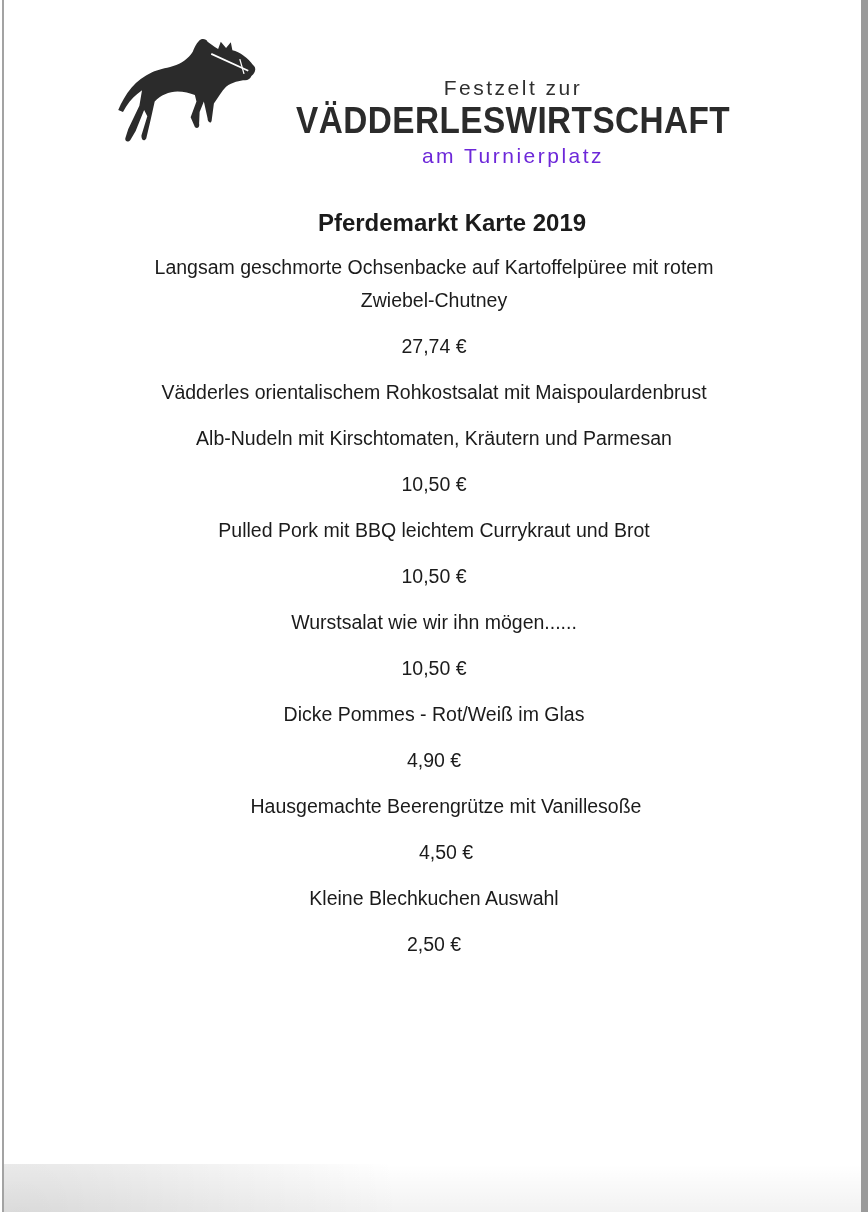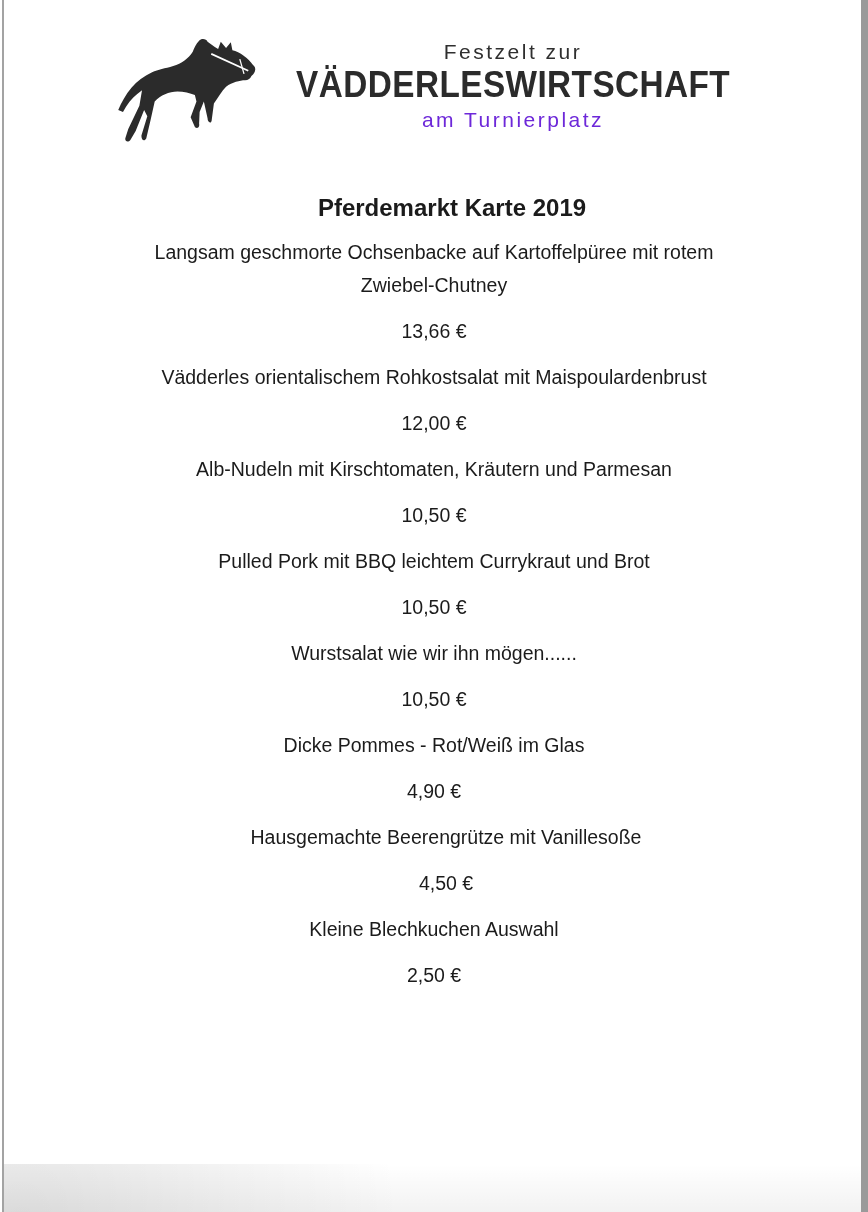--- a/index.html
+++ b/index.html
@@ -42,21 +42,21 @@
 
   
   .header {
     display: flex;
     justify-content: center;
     align-items: flex-start;
     padding-top: 36px;
     gap: 10px;
   }
   .horse-wrap { flex: 0 0 auto; margin-top: 2px; }
-  .logo-text { text-align: center; padding-top: 4px; }
+  .logo-text { text-align: center; padding-top: 4px; margin-top: 36px; }
   .logo-top {
     font-size: 21px;
     line-height: 24px;
     letter-spacing: 2.5px;
     color: #2f2f2f;
   }
   .logo-main {
     font-size: 37px;
     line-height: 42px;
     font-weight: 600;
@@ -148,25 +148,24 @@
       <div class="logo-bottom">am Turnierplatz</div>
     </div>
   </div>
 
   <h1 class="doc-title">Pferdemarkt Karte 2019</h1>
 
   <div class="menu">
       <div class="item">
         <p class="item-name">Langsam geschmorte Ochsenbacke auf Kartoffelpüree mit rotem
 Zwiebel-Chutney</p>
-        <p class="item-price">13,66 €</p>
+        <p class="item-price">27,74 €</p>
       </div>
       <div class="item">
         <p class="item-name">Vädderles orientalischem Rohkostsalat mit Maispoulardenbrust</p>
-        <p class="item-price">12,00 €</p>
       </div>
       <div class="item">
         <p class="item-name">Alb-Nudeln mit Kirschtomaten, Kräutern und Parmesan</p>
         <p class="item-price">10,50 €</p>
       </div>
       <div class="item">
         <p class="item-name">Pulled Pork mit BBQ leichtem Currykraut und Brot</p>
         <p class="item-price">10,50 €</p>
       </div>
       <div class="item">

